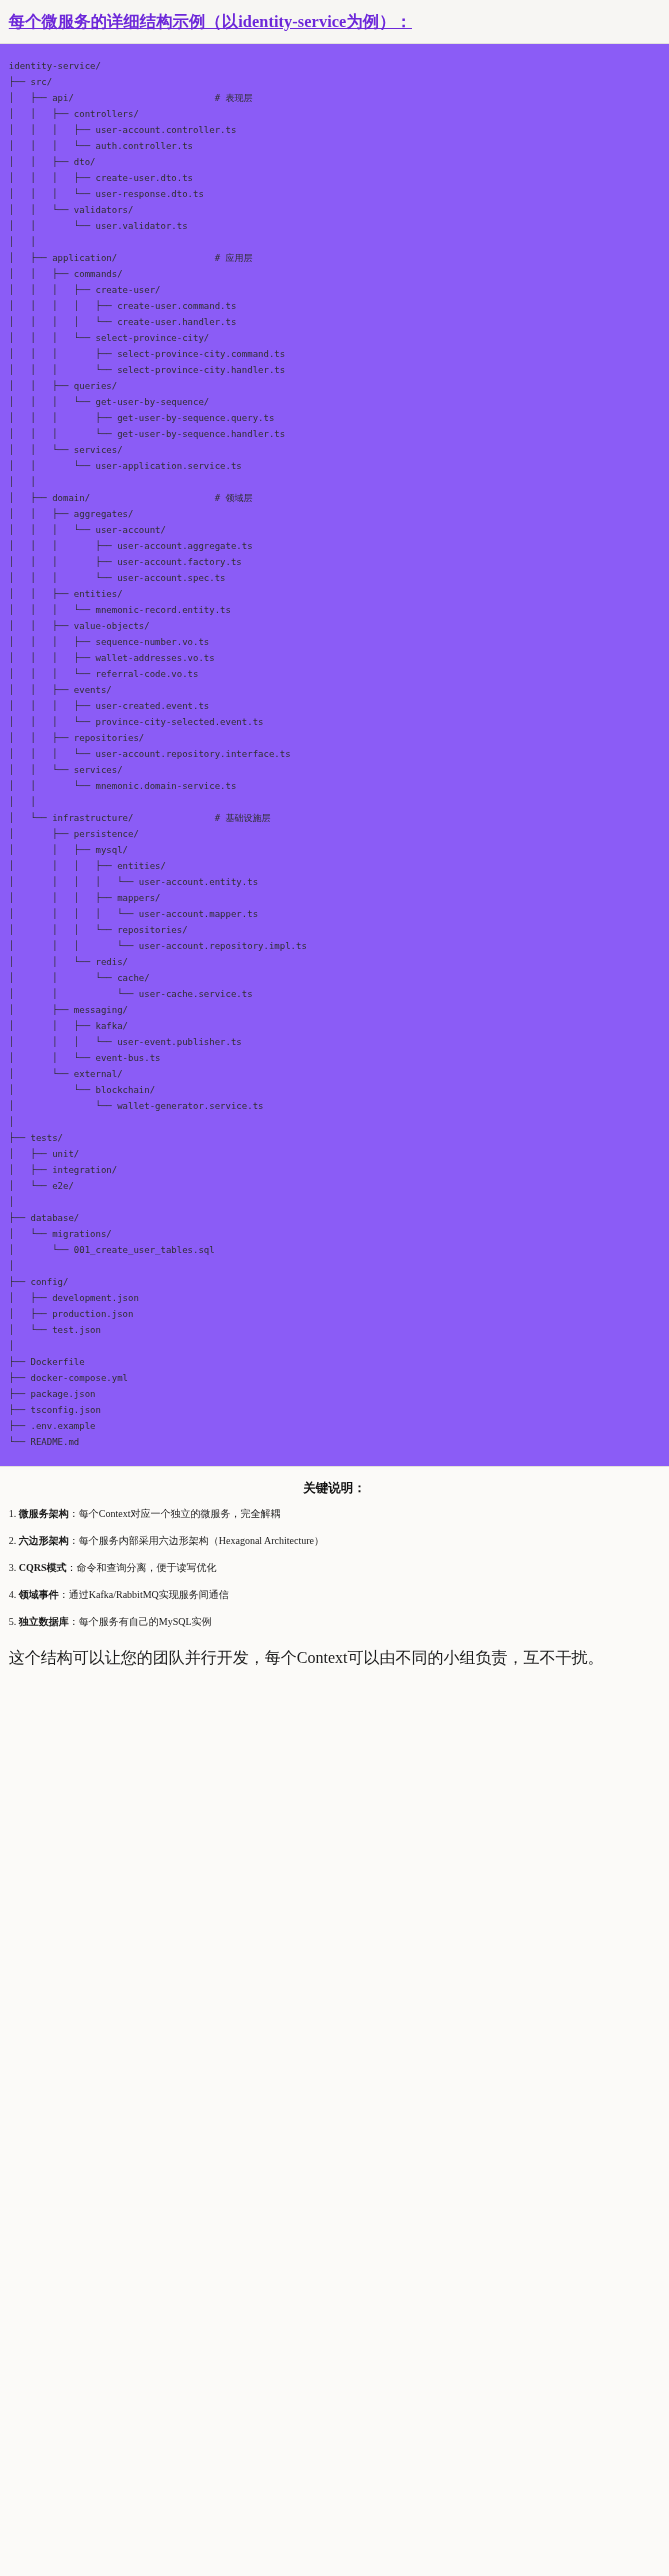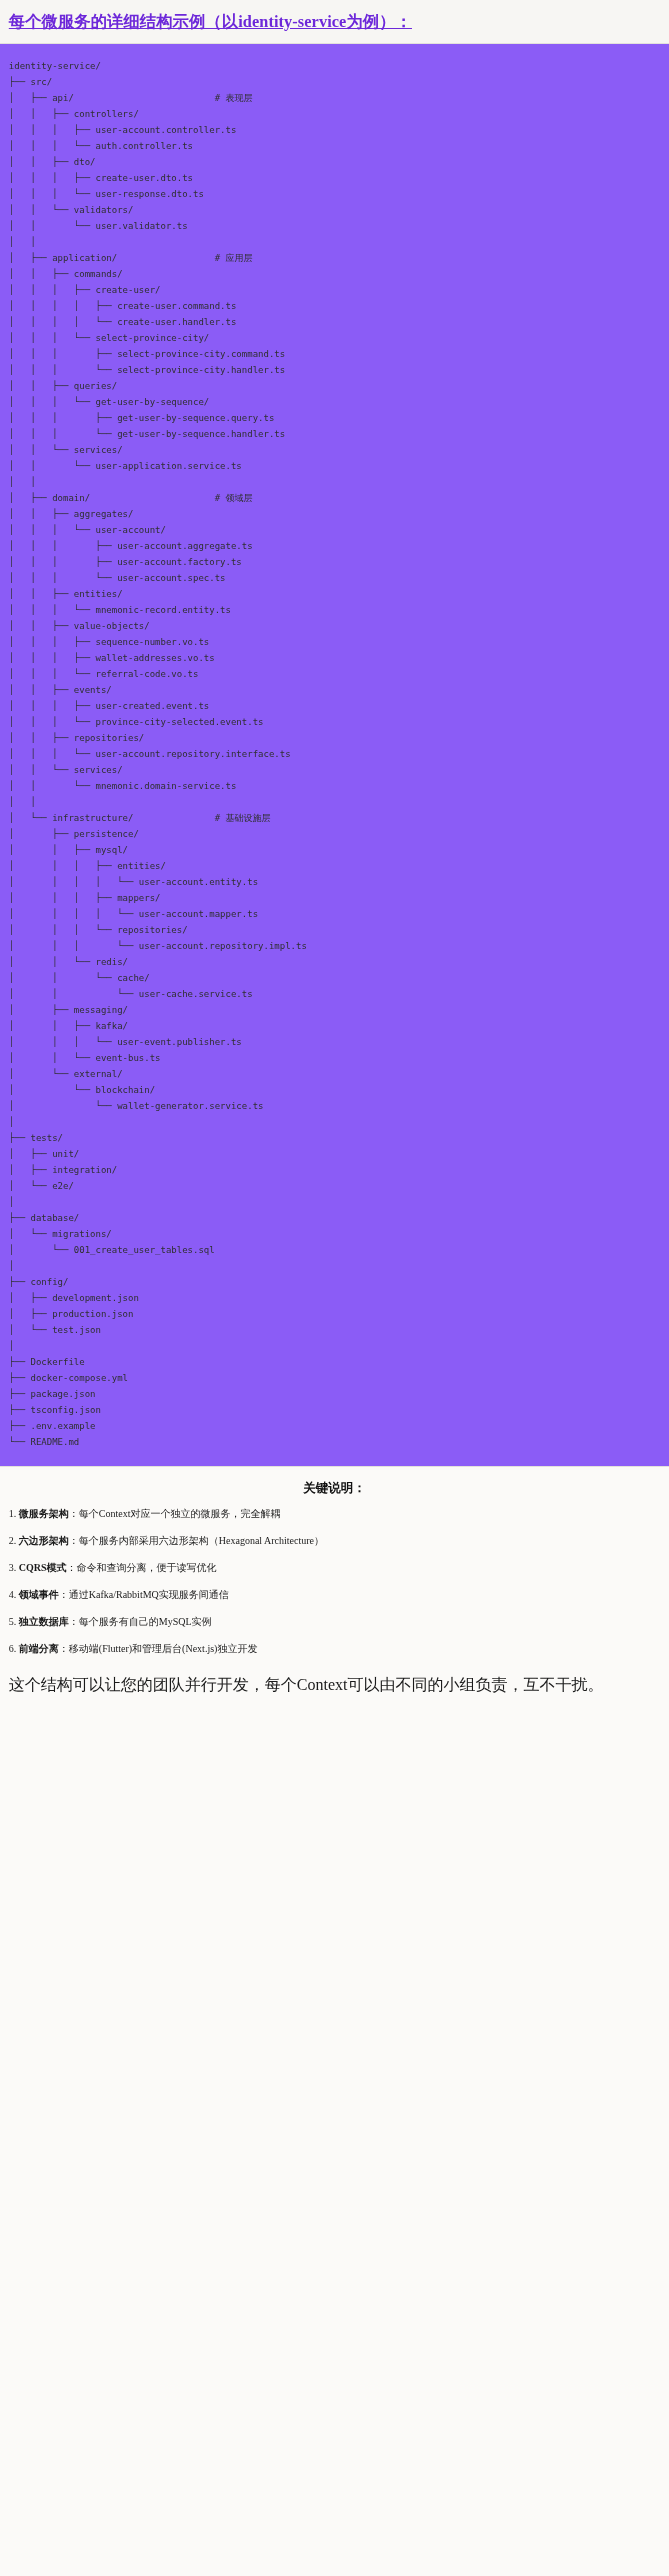--- a/index.html
+++ b/index.html
@@ -202,22 +202,19 @@
       </li>
       <li>
         <span class="num">3. </span><span class="term">CQRS模式</span><span class="desc">：命令和查询分离，便于读写优化</span>
       </li>
       <li>
         <span class="num">4. </span><span class="term">领域事件</span><span class="desc">：通过Kafka/RabbitMQ实现服务间通信</span>
       </li>
       <li>
         <span class="num">5. </span><span class="term">独立数据库</span><span class="desc">：每个服务有自己的MySQL实例</span>
       </li>
-      <li>
-        <span class="num">6. </span><span class="term">前端分离</span><span class="desc">：移动端(Flutter)和管理后台(Next.js)独立开发</span>
-      </li>
     </ol>
 
     <p class="closing">这个结构可以让您的团队并行开发，每个Context可以由不同的小组负责，互不干扰。</p>
   </section>
 
 </div>
 
 
 </body></html>

